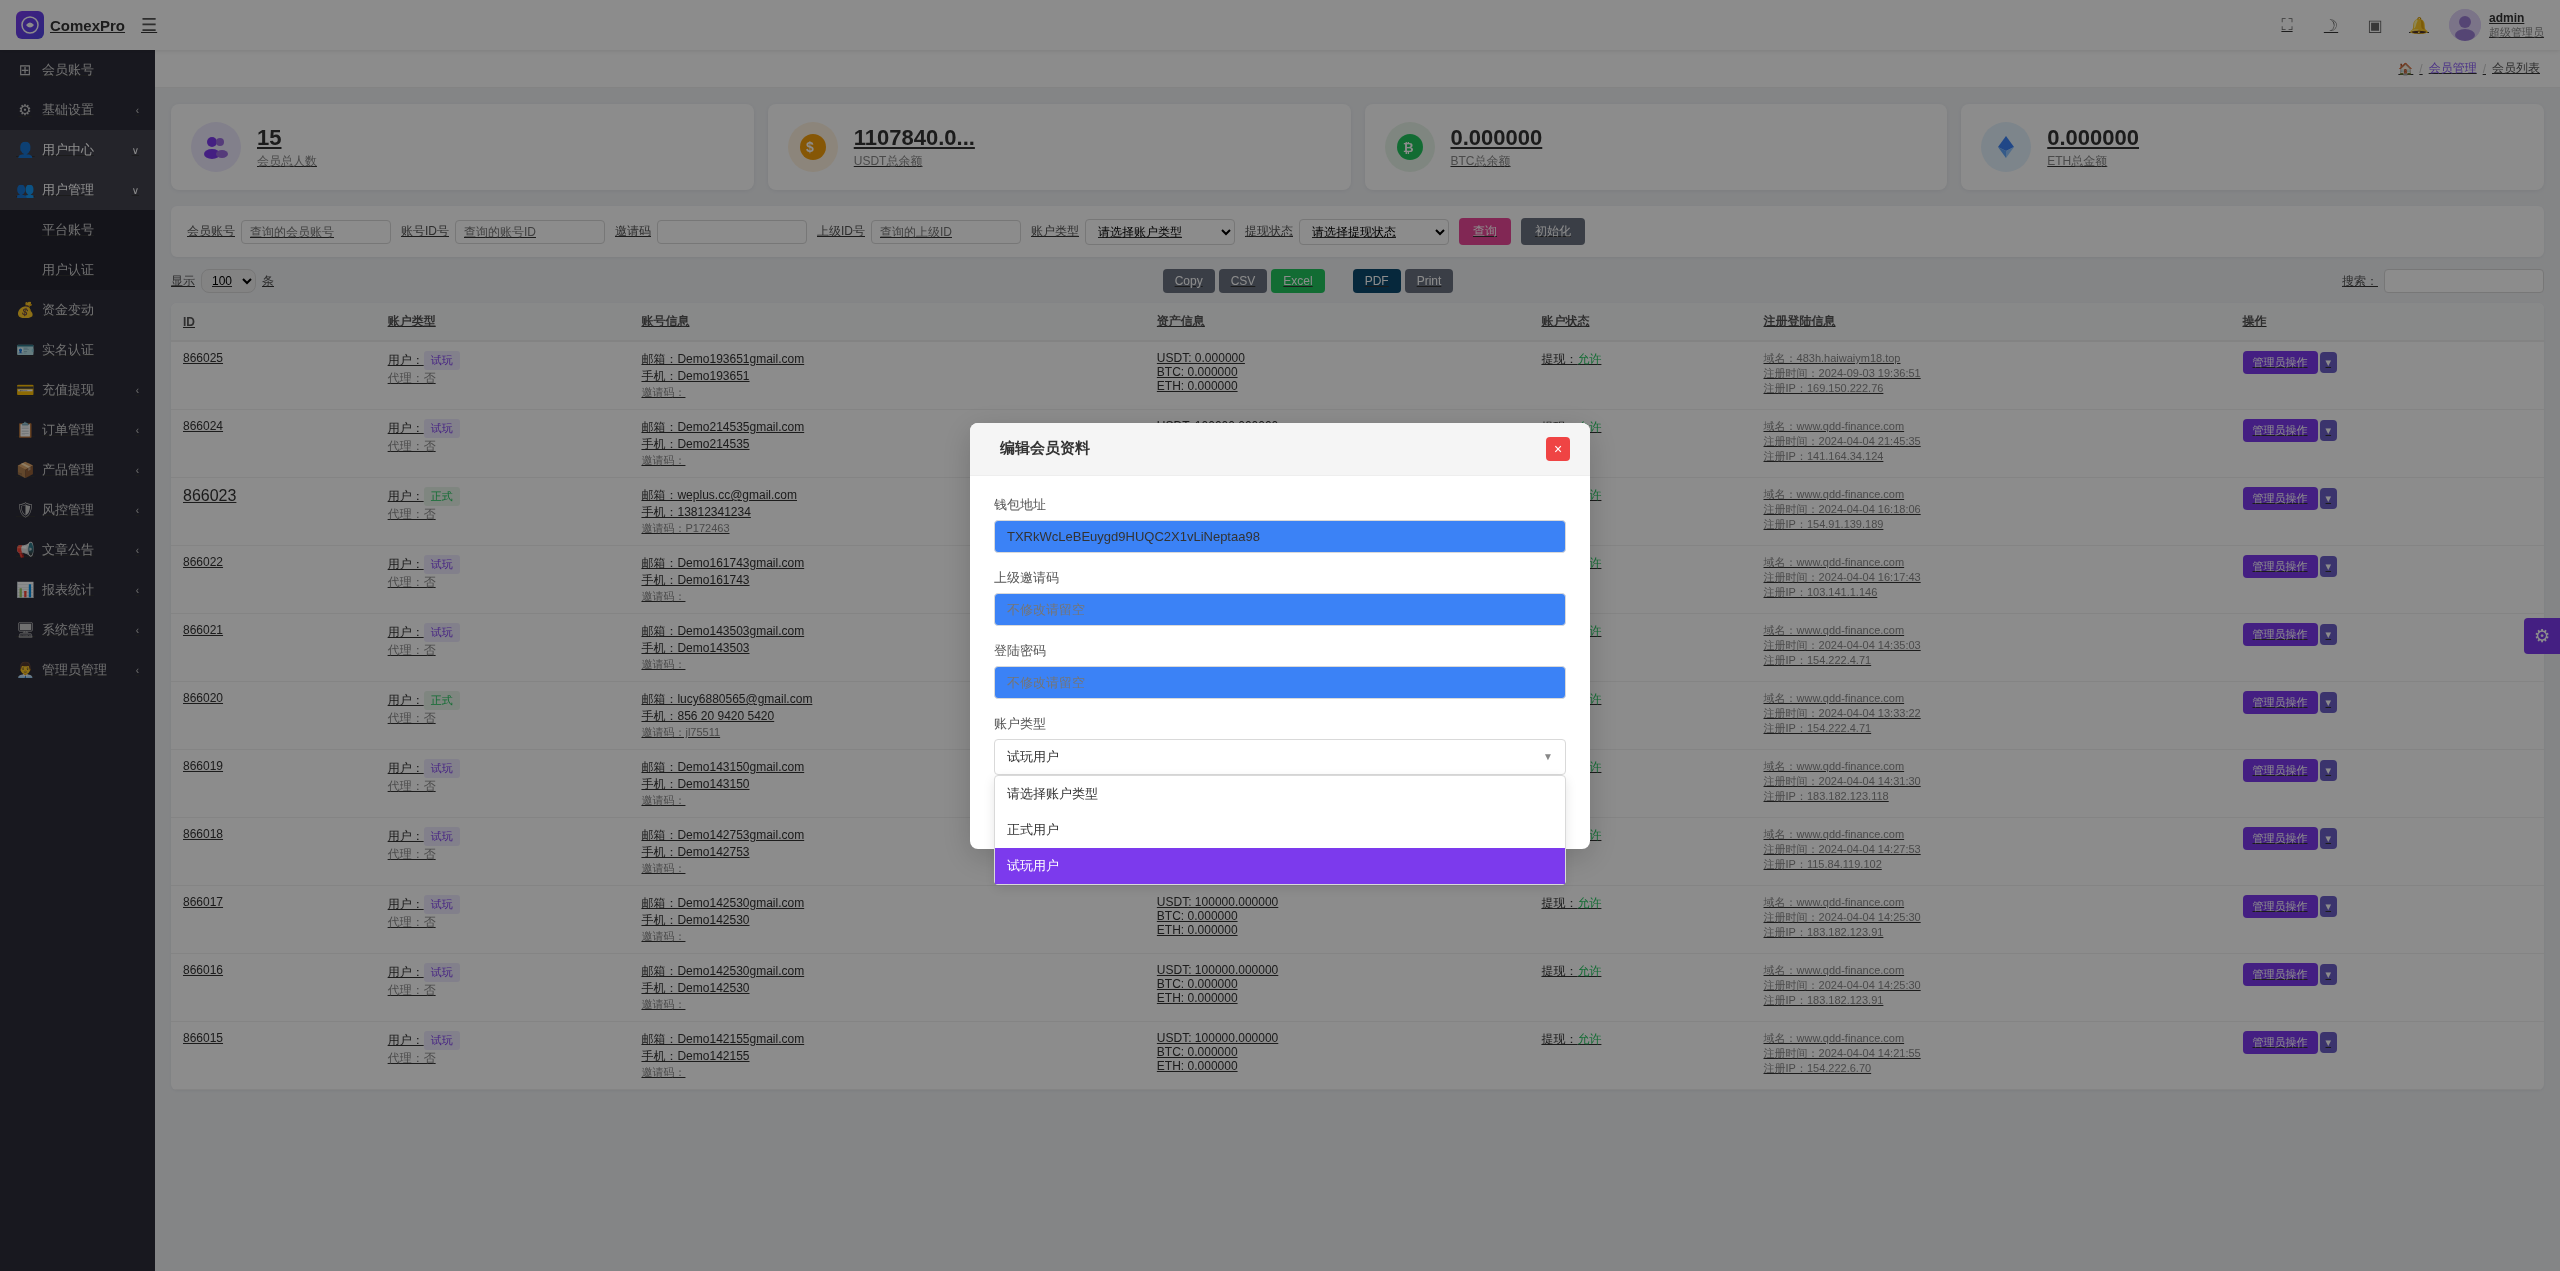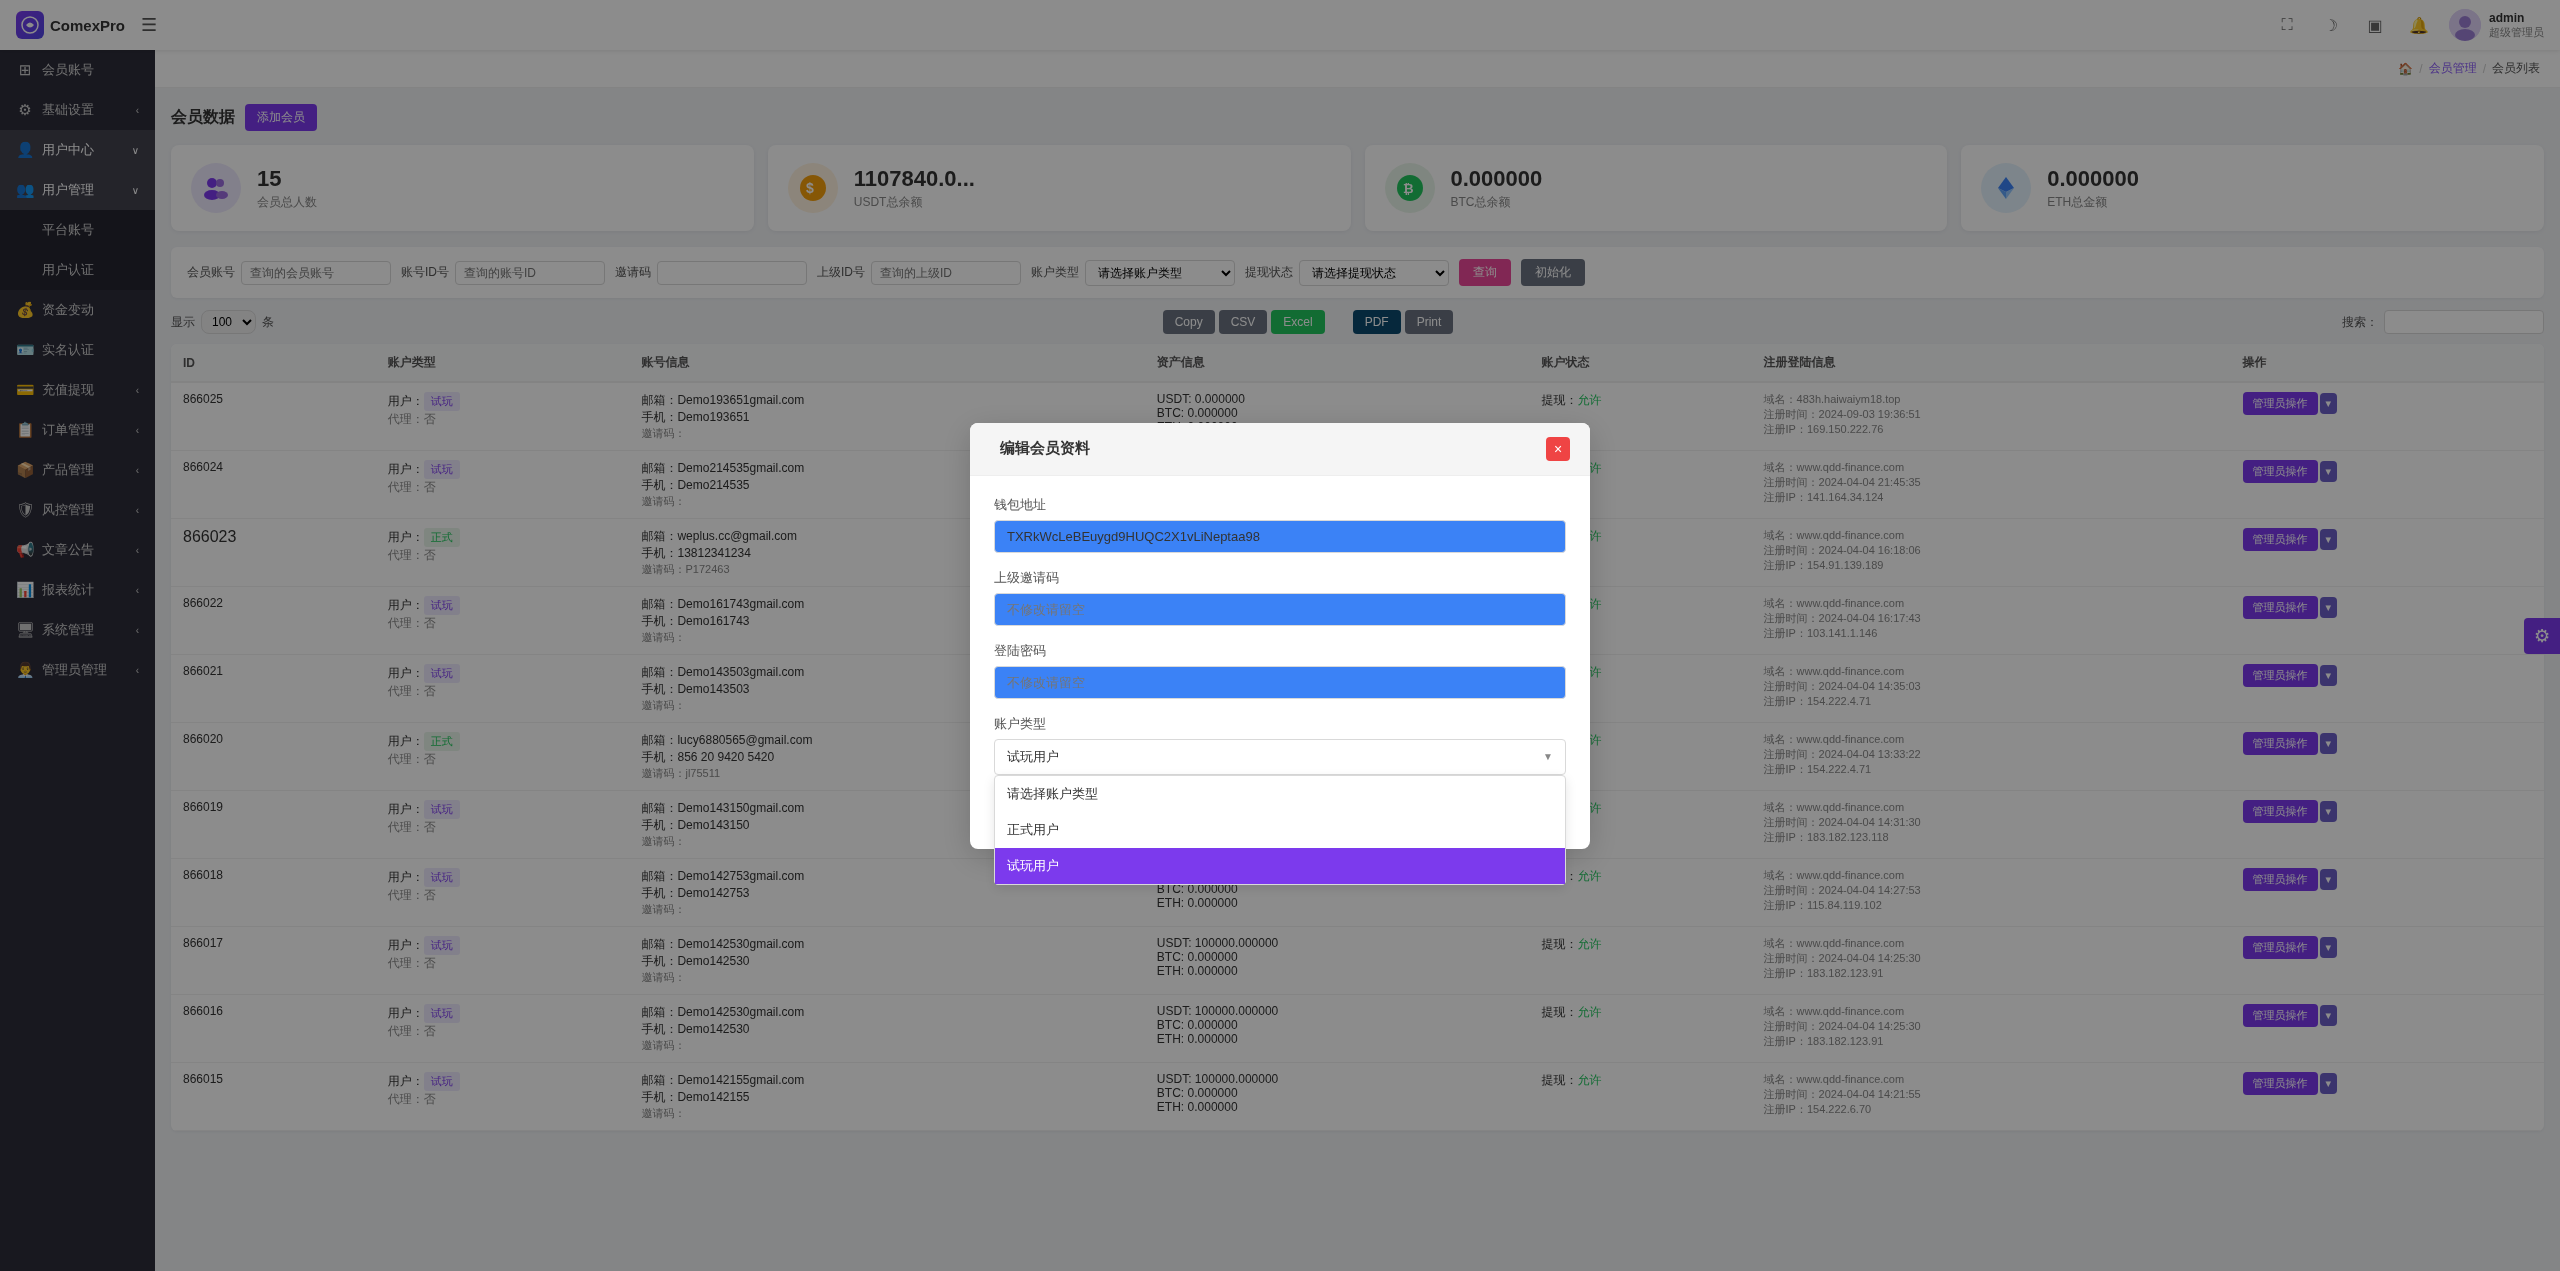--- a/index.html
+++ b/index.html
@@ -1,19 +1,19 @@
 <!DOCTYPE html>
 <html><head>
   <meta charset="utf-8">
   <style>
     * { box-sizing: border-box; margin: 0; padding: 0; }
     body { font-family: 'Microsoft YaHei', Arial, sans-serif; font-size: 13px; background: #f0f2f5; color: #333; overflow: hidden; }
 
     
-    .app-container { display: flex; flex-direction: column; height: 1271px; width: 2560px; }
+    .app-container { display: flex; flex-direction: column; height: 1271px; width: 2560px; text-decoration: underline; }
     .top-bar { height: 50px; background: #fff; display: flex; align-items: center; justify-content: space-between; padding: 0 16px; box-shadow: 0 1px 4px rgba(0,0,0,0.1); z-index: 100; }
     .top-bar-left { display: flex; align-items: center; gap: 16px; }
     .logo { display: flex; align-items: center; gap: 6px; font-weight: bold; font-size: 15px; color: #333; }
     .logo-icon { width: 28px; height: 28px; background: linear-gradient(135deg, #7c3aed, #4f46e5); border-radius: 6px; display: flex; align-items: center; justify-content: center; color: #fff; font-size: 10px; }
     .hamburger { font-size: 18px; cursor: pointer; color: #555; }
     .top-bar-right { display: flex; align-items: center; gap: 16px; }
     .top-icon { width: 28px; height: 28px; cursor: pointer; color: #666; display: flex; align-items: center; justify-content: center; font-size: 16px; }
     .user-info { display: flex; align-items: center; gap: 8px; cursor: pointer; }
     .user-avatar { width: 32px; height: 32px; border-radius: 50%; background: #e0d4f7; display: flex; align-items: center; justify-content: center; overflow: hidden; }
     .user-text { display: flex; flex-direction: column; }
@@ -234,24 +234,20 @@
     <div class="content">
       <div class="breadcrumb">
         <span>🏠</span>
         <span class="breadcrumb-sep">/</span>
         <a>会员管理</a>
         <span class="breadcrumb-sep">/</span>
         <span class="breadcrumb-current">会员列表</span>
       </div>
 
       <div class="page-body">
-        <div class="page-header">
-          <span class="page-title">会员数据</span>
-          <button class="btn-add">添加会员</button>
-        </div>
 
         <div class="stats-row">
           <div class="stat-card">
             <div class="stat-icon-wrap purple">
               <svg width="28" height="28" viewBox="0 0 28 28">
                   <circle cx="10" cy="9" r="5" fill="#7c3aed"></circle>
                   <circle cx="18" cy="9" r="4" fill="#9b6cde"></circle>
                   <ellipse cx="10" cy="21" rx="8" ry="5" fill="#7c3aed"></ellipse>
                   <ellipse cx="20" cy="21" rx="6" ry="4" fill="#9b6cde"></ellipse>
                 </svg>

